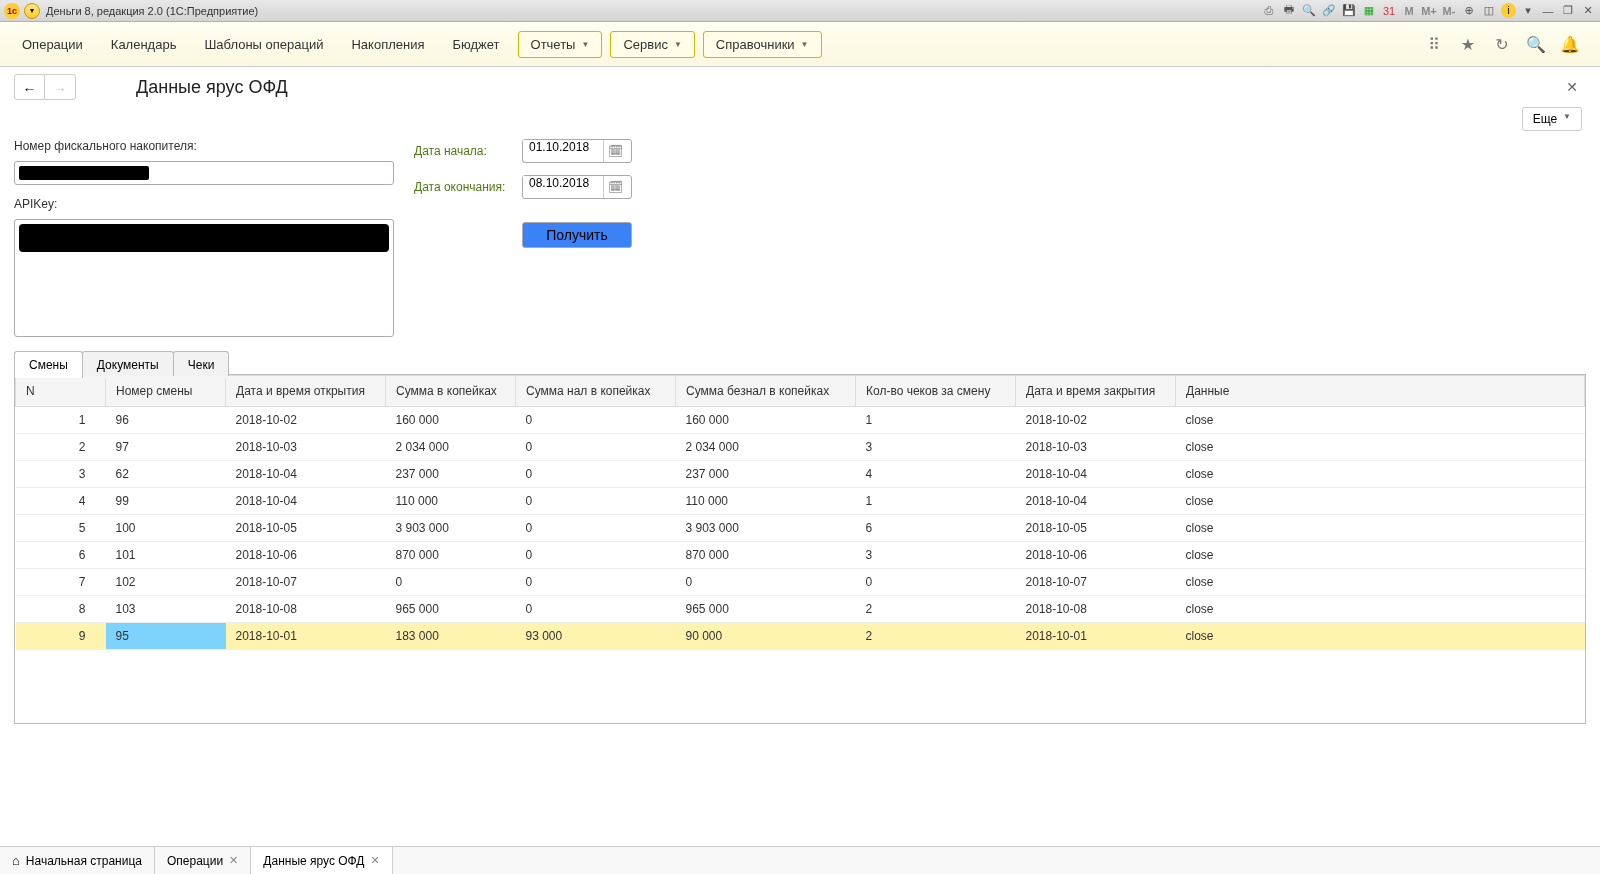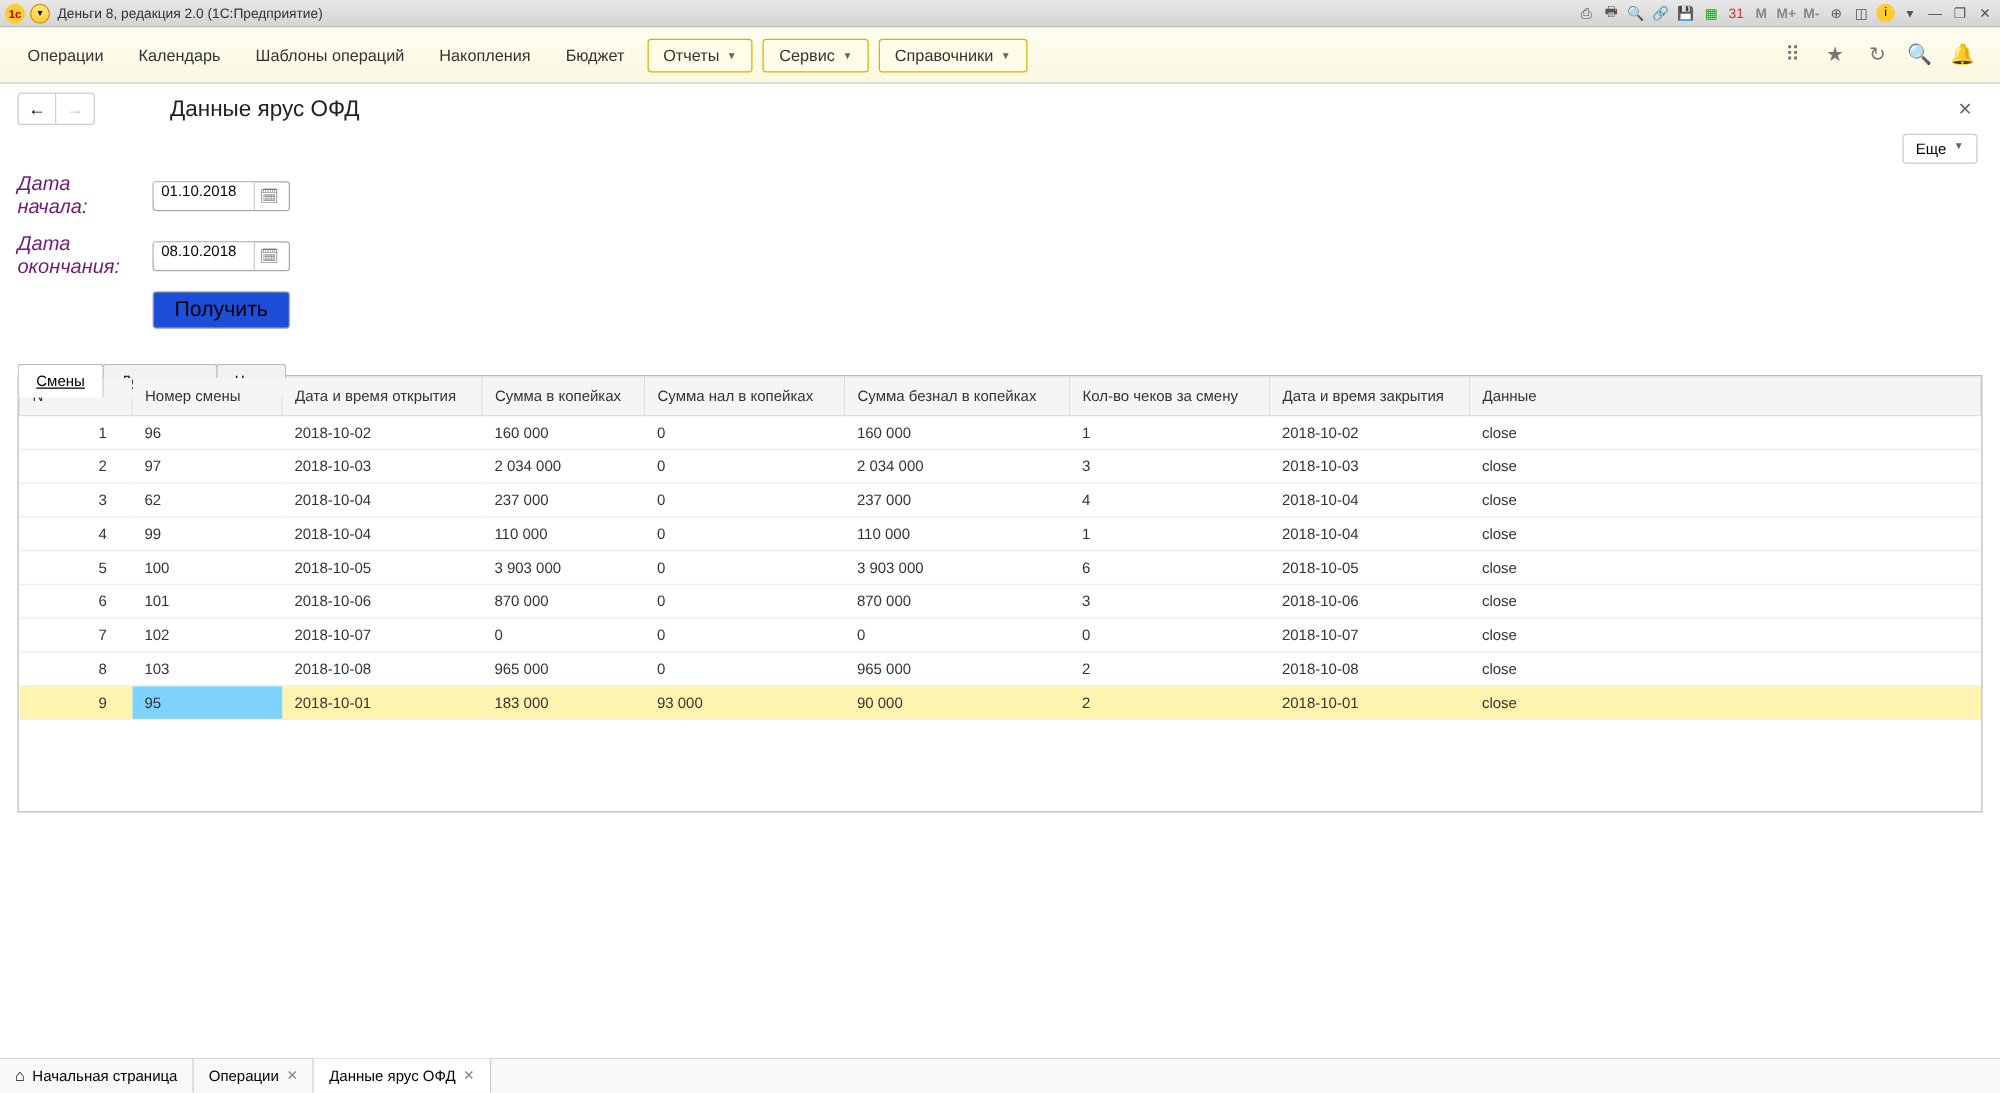--- a/index.html
+++ b/index.html
@@ -32,28 +32,28 @@
 .form-area { display:flex; padding:0 14px 10px; gap:20px;}
 .col { display:flex; flex-direction:column; gap:6px;}
 .lbl { font-size:12px; color:#333; margin-bottom:2px;}
 .fw { width:380px;}
 .finput { border:1px solid #aaa; border-radius:3px; height:24px; padding:2px 6px; font-size:12px; width:100%;}
 .finput.redacted { background:#fff; position:relative;}
 .finput.redacted::after { content:""; position:absolute; left:4px; top:4px; width:130px; height:14px; background:#000; border-radius:2px;}
 .ta { width:380px; height:118px; border:1px solid #aaa; border-radius:3px; padding:4px; position:relative; background:#fff;}
 .ta::after { content:""; position:absolute; left:4px; top:4px; width:370px; height:28px; background:#000; border-radius:4px;}
 .frow { display:flex; align-items:center; gap:8px;}
-.frow .flabel { width:100px; font-size:16px; color:#701a75;font-style:italic;}
+.frow .flabel { width:100px; font-size:12px; color:#4d7c0f;}
 .dateinput { border:1px solid #aaa; border-radius:3px; height:24px; width:110px; display:flex; align-items:flex-start;}
 .dateinput input { border:none; outline:none; width:80px; font-size:12px; padding:0 6px;}
 .dateinput .cal { width:24px; height:22px; border-left:1px solid #ccc; display:flex; align-items:center; justify-content:center; font-size:12px; color:#666; cursor:pointer;}
-.getbtn { margin-left:108px; margin-top:4px; border:1px solid #aaa; border-radius:3px; padding:4px 16px; background:#1d4ed8; cursor:pointer; font-size:17px;}
+.getbtn { margin-left:108px; margin-top:17px; border:1px solid #aaa; border-radius:3px; padding:4px 16px; background:#3b82f6; cursor:pointer; font-size:14px;}
 
 .tabs { display:flex; padding:0 14px; }
-.tab { border:1px solid #bbb; border-bottom:none; padding:6px 14px; background:#f2f2f2; cursor:pointer; font-size:12px; position:relative; top:18px; border-radius:3px 3px 0 0; margin-right:-1px;text-decoration:underline;}
+.tab { border:1px solid #bbb; border-bottom:none; padding:6px 14px; background:#f2f2f2; cursor:pointer; font-size:12px; position:relative; top:4px; border-radius:3px 3px 0 0; margin-right:-1px;}
 .tab.active { background:#fff; z-index:2;}
 
 .tablewrap { margin:0 14px 12px; border:1px solid #bbb; height:350px; overflow:auto;}
 table { width:100%; border-collapse:collapse; font-size:12px;}
 th { background:#f5f5f5; text-align:left; padding:8px 10px; border:1px solid #ddd; font-weight:normal; color:#333; position:sticky; top:0;}
 td { padding:6px 10px; border-bottom:1px solid #eee; color:#333;}
 td.num { text-align:right; padding-right:20px;}
 tr.sel td { background:#fff3b0;}
 tr.sel td.hl { background:#7dd3fc;}
 
@@ -131,20 +131,28 @@
 
 <div class="more-row">
   <div class="more-btn">
       <span>Еще</span>
       <span style="font-size:8px;color:#666">▼</span>
     </div>
 </div>
 
 <div class="form-area">
   <div class="col">
+    <div class="lbl">Номер фискального накопителя:</div>
+    <div class="fw">
+        <div class="finput redacted"></div>
+      </div>
+    <div class="lbl" style="margin-top:6px">APIKey:</div>
+    <div class="ta"></div>
+  </div>
+  <div class="col">
     <div class="frow">
       <div class="flabel">Дата начала:</div>
       <div class="dateinput">
         <input value="01.10.2018" style="">
         <div class="cal">🗓</div>
       </div>
     </div>
     <div class="frow" style="margin-top:6px">
       <div class="flabel">Дата окончания:</div>
       <div class="dateinput">

